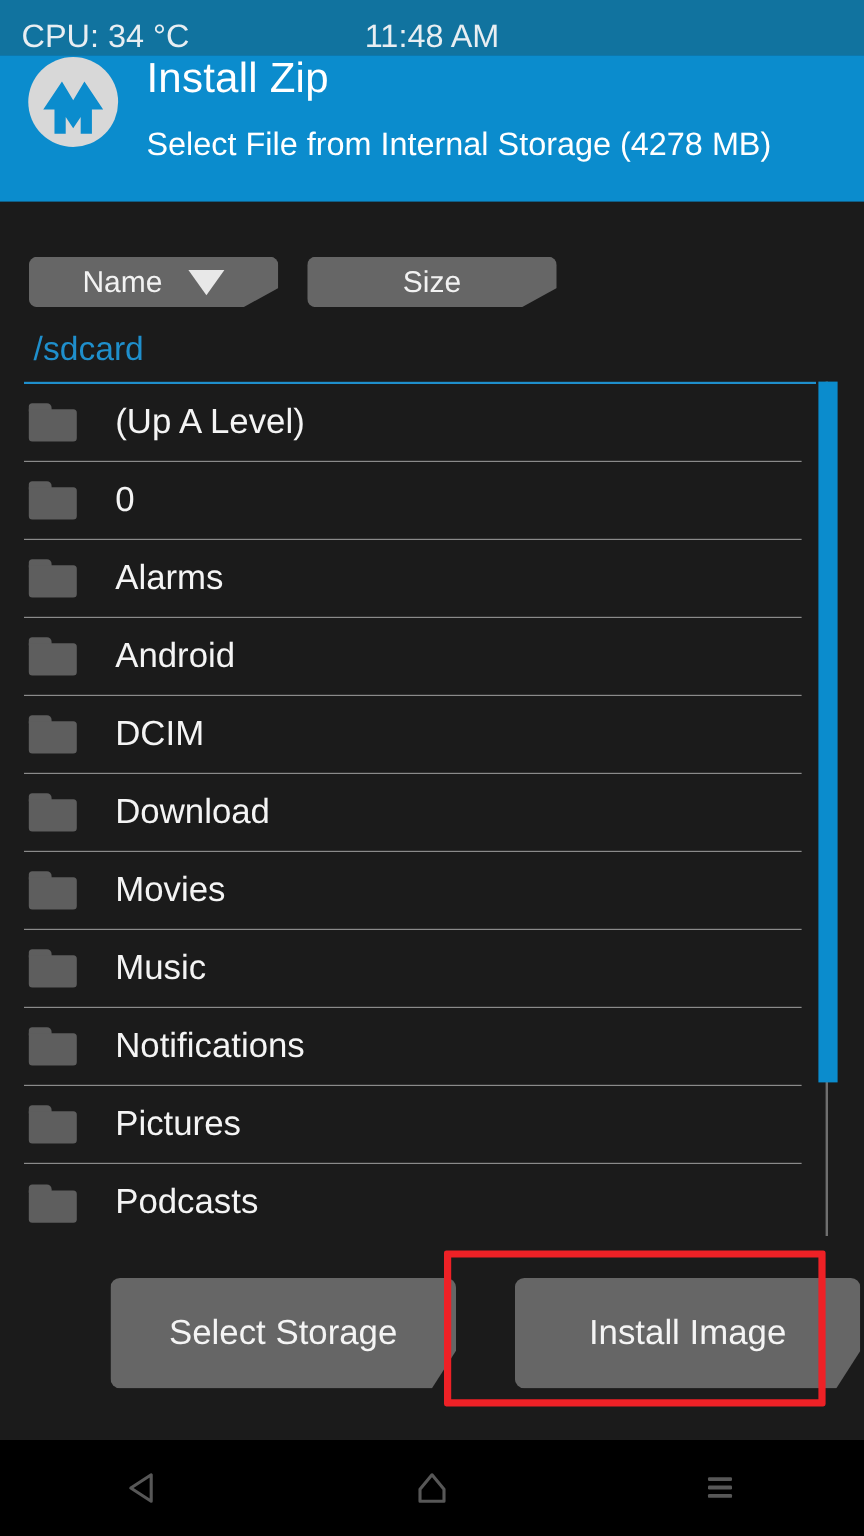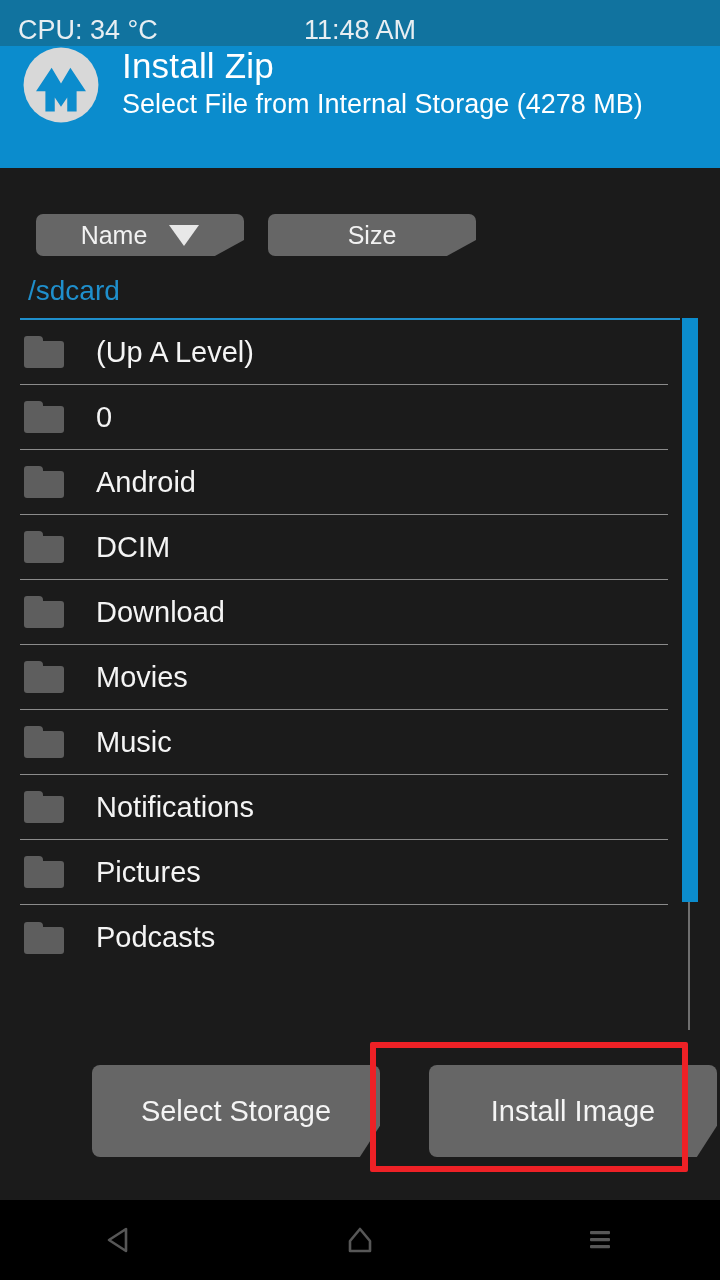--- a/index.html
+++ b/index.html
@@ -54,31 +54,31 @@
     line-height: 1.12;
   }
   #header-title {
     font-size: 35px;
     font-weight: normal;
     letter-spacing: .2px;
   }
   #header-subtitle {
     font-size: 27px;
     font-weight: normal;
-    margin-top: 4px;
+    margin-top: 20px;
   }
 
   
   #sort-bar {
     position: absolute;
     top: 214px; left: 0;
     width: 720px;
     display: flex;
     gap: 24px;
-    padding-left: 36px;
+    padding-left: 24px;
   }
   .sort-btn {
     position: relative;
     width: 208px; height: 42px;
     background: #666666;
     color: #f2f2f2;
     font-size: 25px;
     display: flex;
     align-items: center;
     justify-content: center;
@@ -283,20 +283,27 @@
             <span class="tab"></span>
             <span class="body"></span>
           </span>
           <span class="file-name">0</span>
         </div>
         <div class="file-row">
           <span class="folder-icon">
             <span class="tab"></span>
             <span class="body"></span>
           </span>
+          <span class="file-name">Alarms</span>
+        </div>
+        <div class="file-row">
+          <span class="folder-icon">
+            <span class="tab"></span>
+            <span class="body"></span>
+          </span>
           <span class="file-name">Android</span>
         </div>
         <div class="file-row">
           <span class="folder-icon">
             <span class="tab"></span>
             <span class="body"></span>
           </span>
           <span class="file-name">DCIM</span>
         </div>
         <div class="file-row">

